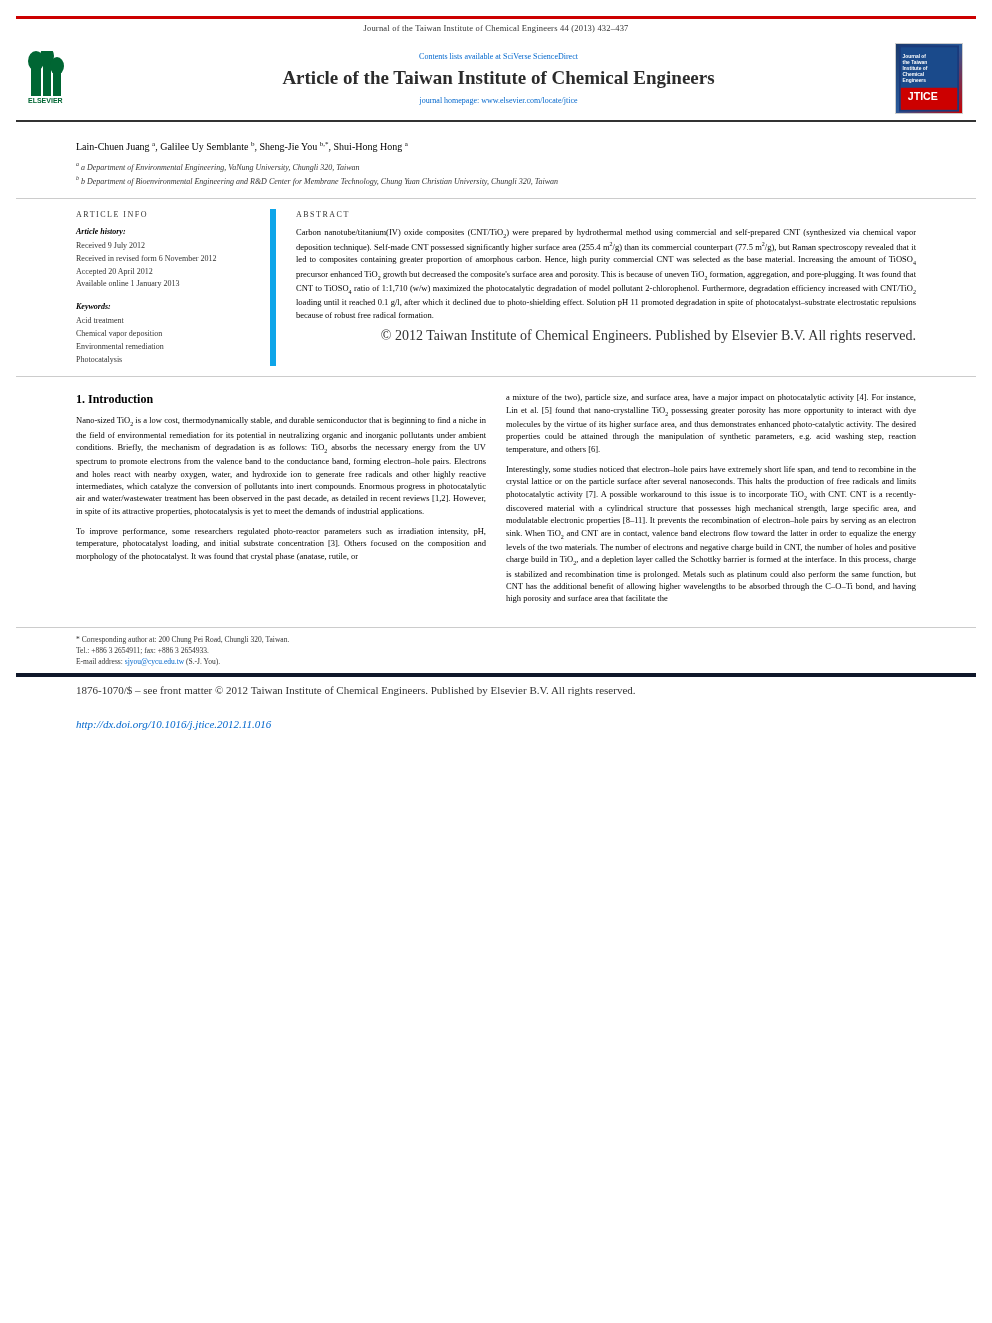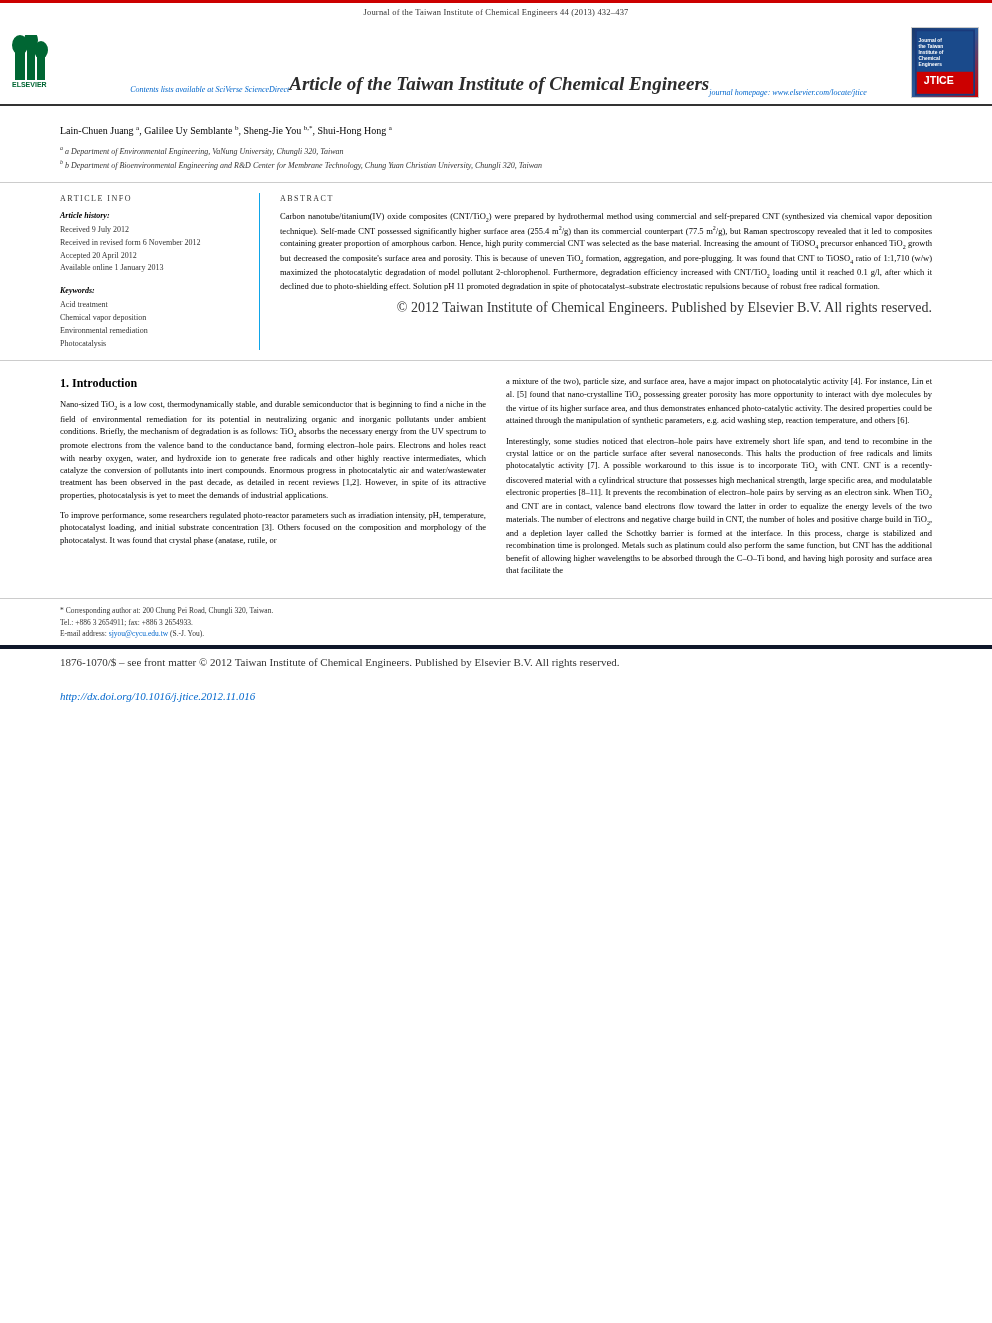--- a/index.html
+++ b/index.html
@@ -7,21 +7,21 @@
       font-family: 'Times New Roman', Times, serif;
       background: #fff;
       color: #000;
       font-size: 9.5px;
       line-height: 1.4;
     }
     .page {
       width: 992px;
       min-height: 1323px;
       background: #fff;
-      padding: 0;
+      padding: 16px;
       position: relative;
     }
 
     
     .journal-bar {
       background: #fff;
       border-top: 3px solid #c00;
       text-align: center;
       padding: 4px 0 2px;
       font-size: 8.5px;
@@ -42,24 +42,23 @@
       align-items: center;
       min-width: 80px;
     }
     .elsevier-logo {
       width: 70px;
       height: 55px;
     }
     .header-center {
       flex: 1;
       display: flex;
-      flex-direction: row;
-      align-items: flex-end;
+      flex-direction: column;
+      align-items: center;
       justify-content: center;
-      font-style: italic;
     }
     .sciverse-line {
       font-size: 8px;
       color: #555;
       margin-bottom: 3px;
     }
     .sciverse-line span { color: #0066cc; }
     .journal-title-main {
       font-size: 19px;
       font-weight: bold;
@@ -124,21 +123,21 @@
     
     .two-col-section {
       display: flex;
       padding: 10px 60px;
       gap: 20px;
       border-bottom: 1px solid #ccc;
     }
     .left-col {
       width: 200px;
       min-width: 200px;
-      border-right: 1px solid #0ea5e9;
+      border-right: 6px solid #0ea5e9;
       padding-right: 15px;
     }
     .right-col {
       flex: 1;
     }
 
     .section-heading {
       font-size: 8px;
       font-weight: normal;
       letter-spacing: 1.5px;

